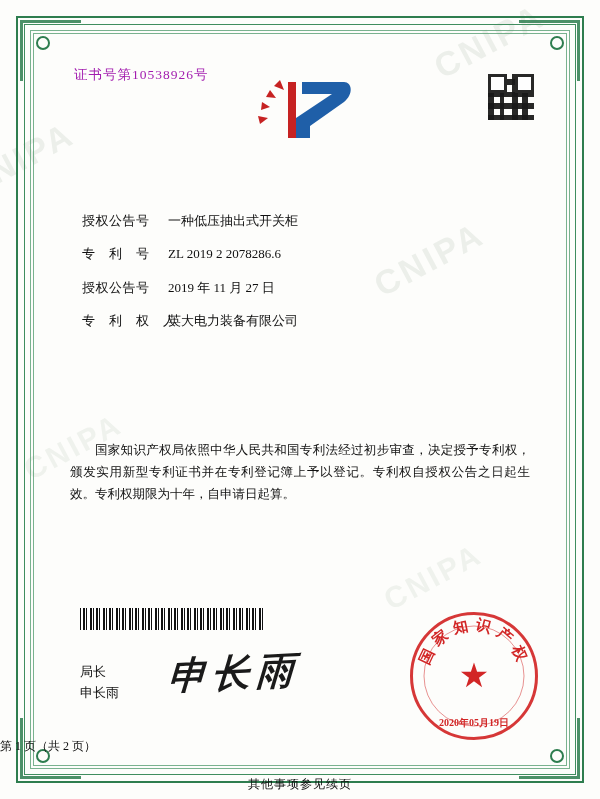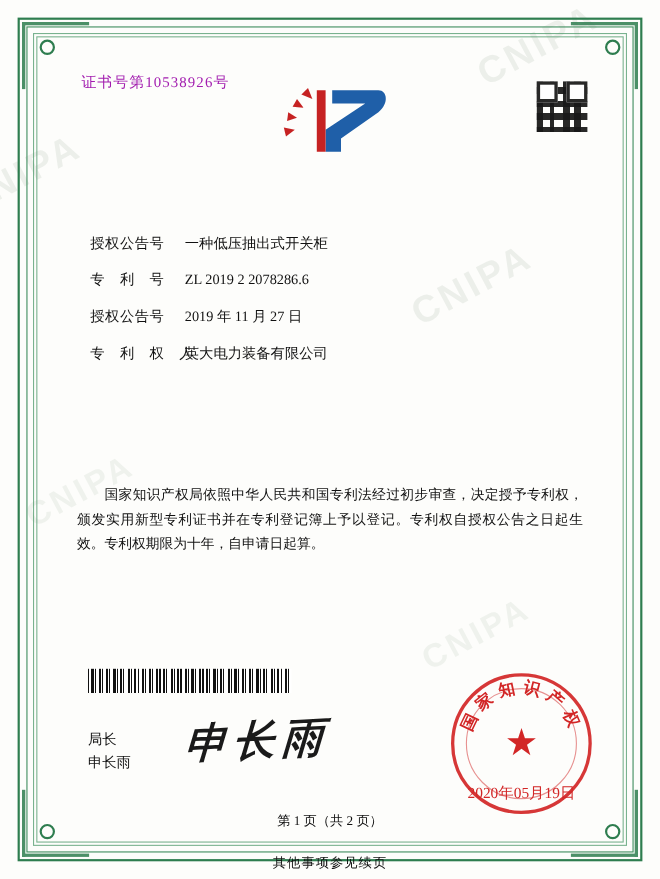--- a/index.html
+++ b/index.html
@@ -240,32 +240,32 @@
   }
   .seal-arc-text {
     position: absolute;
     inset: 0;
   }
   .seal-date {
     position: absolute;
     left: 50%;
     bottom: 10px;
     transform: translateX(-50%);
-    font-size: 14px;
+    font-size: 10px;
     color: #d22626;
     white-space: nowrap;
-    font-weight: normal;
+    font-weight: bold;
   }
 
   
   .page-no {
     position: absolute;
     left: 0; right: 0;
     bottom: 44px;
-    text-align: center;
+    text-align: left;
     font-size: 12px;
     color: #111;
   }
   .footer-note {
     position: absolute;
     left: 0; right: 0;
     bottom: 6px;
     text-align: center;
     font-size: 12px;
     color: #111;

